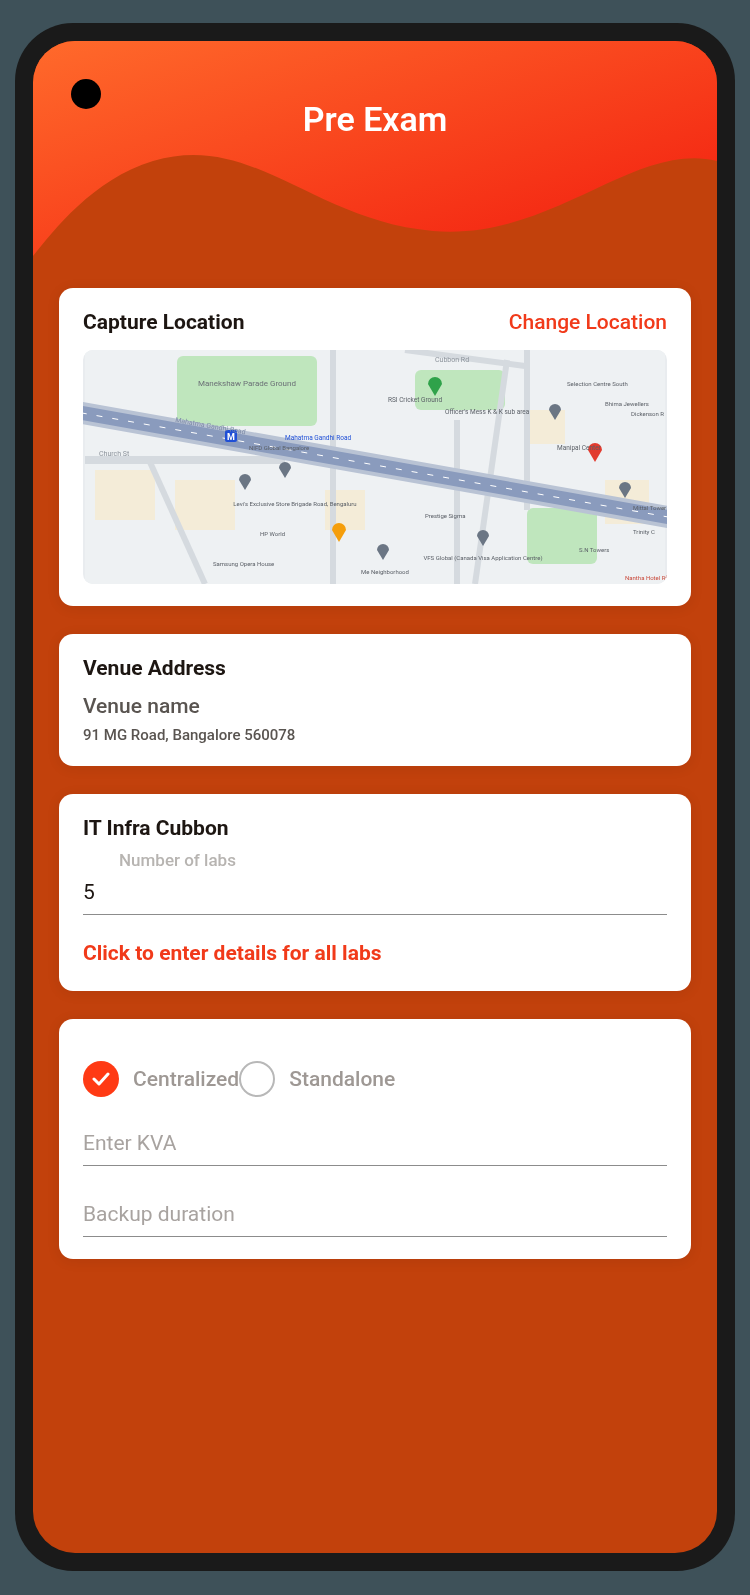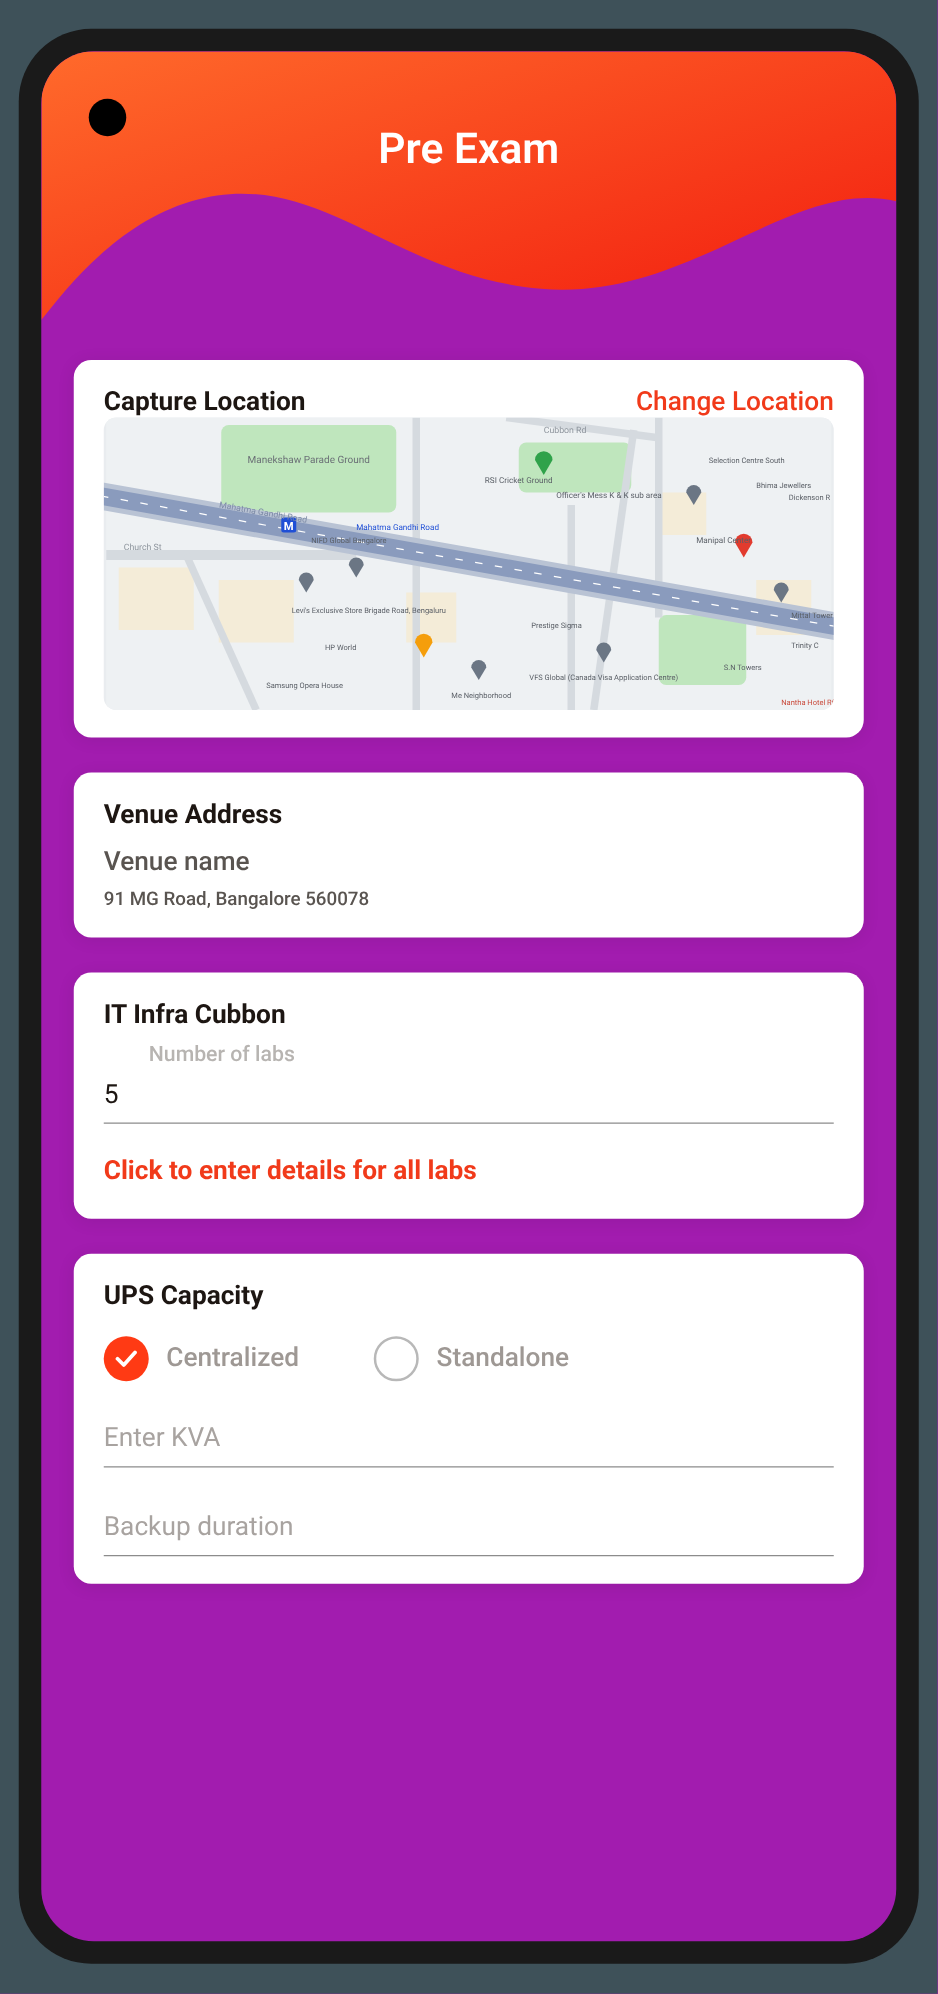--- a/index.html
+++ b/index.html
@@ -17,21 +17,21 @@
     height: 1548px;
     background: #1a1a1a;
     border-radius: 58px;
     padding: 18px;
     margin-top: 23px;
     position: relative;
   }
   .phone-screen {
     width: 100%;
     height: 100%;
-    background: #a21caf;
+    background: #c2410c;
     border-radius: 42px;
     overflow: hidden;
     position: relative;
   }
   .camera-dot {
     position: absolute;
     top: 38px;
     left: 38px;
     width: 30px;
     height: 30px;
@@ -76,20 +76,21 @@
     background: #fff;
     border-radius: 14px;
     box-shadow: 0 2px 14px rgba(0,0,0,0.08);
     padding: 22px 24px;
     margin-bottom: 28px;
   }
   .card-row {
     display: flex;
     justify-content: space-between;
     align-items: flex-end;
+    margin-bottom: 16px;
   }
   .card-title {
     font-size: 21px;
     font-weight: 700;
     color: #1d1612;
   }
   .link-red {
     color: #f13a1a;
     font-size: 21px;
     font-weight: 500;
@@ -143,21 +144,20 @@
     text-align: left;
     color: #f13a1a;
     font-size: 21px;
     font-weight: 700;
     margin-top: 26px;
     margin-bottom: 4px;
     cursor: pointer;
   }
   .radio-row {
     display: flex;
-    gap: 60px;
     margin-top: 20px;
     margin-bottom: 28px;
   }
   .radio-opt {
     display: flex;
     align-items: center;
     gap: 14px;
     cursor: pointer;
   }
   .radio-circle {
@@ -286,21 +286,20 @@
       </div>
 
       <div class="card">
         <div class="card-title">IT Infra Cubbon</div>
         <div class="field-label">Number of labs</div>
         <input class="field-input" type="text" value="5" style="">
         <div class="cta-red">Click to enter details for all labs</div>
       </div>
 
       <div class="card">
-        <div class="card-title">UPS Capacity</div>
         <div class="radio-row">
           <div class="radio-opt">
             <div class="radio-circle checked">
               <svg width="18" height="14" viewBox="0 0 18 14">
                   <path d="M2 7 L7 12 L16 2" stroke="#fff" stroke-width="3" fill="none" stroke-linecap="round" stroke-linejoin="round"></path>
                 </svg>
             </div>
             <div class="radio-label">Centralized</div>
           </div>
           <div class="radio-opt">

